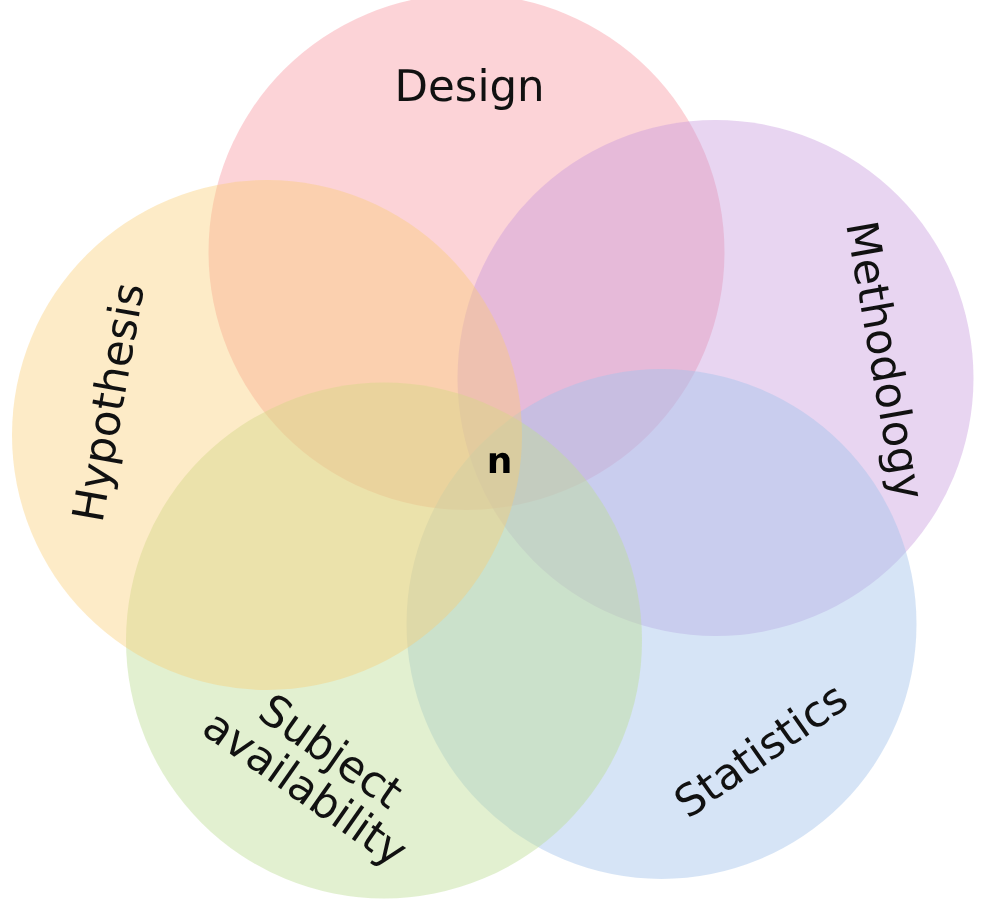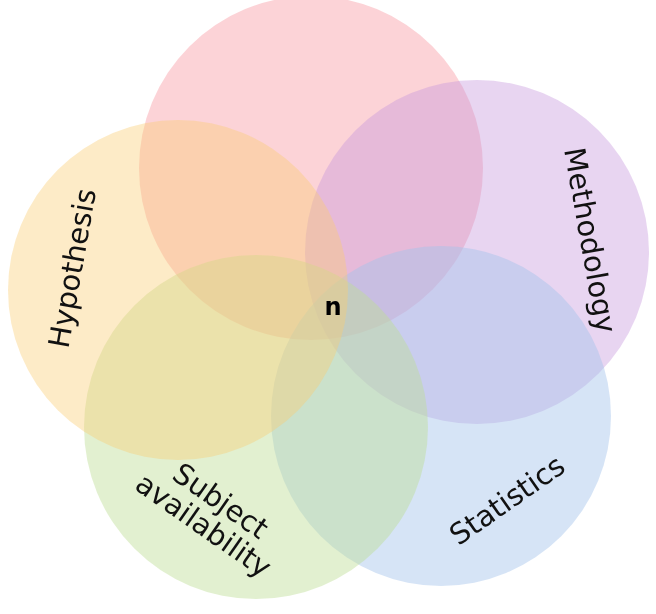--- a/index.html
+++ b/index.html
@@ -14,20 +14,21 @@
 </head>
 <body>
 
 <div id="venn">
   <div class="circle" style="left: 139px; top: -4px; width: 344px; height: 344px; background: rgba(246, 140, 150, 0.38);"></div>
   <div class="circle" style="left: 305px; top: 80px; width: 344px; height: 344px; background: rgba(198, 150, 220, 0.4);"></div>
   <div class="circle" style="left: 271px; top: 246px; width: 340px; height: 340px; background: rgba(165, 195, 235, 0.45);"></div>
   <div class="circle" style="left: 84px; top: 255px; width: 344px; height: 344px; background: rgba(190, 222, 150, 0.45);"></div>
   <div class="circle" style="left: 8px; top: 120px; width: 340px; height: 340px; background: rgba(250, 205, 115, 0.4);"></div>
 
+  <div class="label" style="left: 263px; top: 42px; transform: rotate(0deg);">Design</div>
   <div class="label" style="left: 496px; top: 225px; transform: rotate(80deg);">Methodology</div>
   <div class="label" style="left: 440.5px; top: 485px; transform: rotate(-35deg);">Statistics</div>
   <div class="label" style="left: 133px; top: 482.5px; transform: rotate(35deg);">
     <div>Subject</div>
     <div>availability</div>
   </div>
   <div class="label" style="left: -8.5px; top: 253px; transform: rotate(-80deg);">Hypothesis</div>
 
   <div class="center-n" style="left: 324.5px; top: 293px;">n</div>
 </div>

